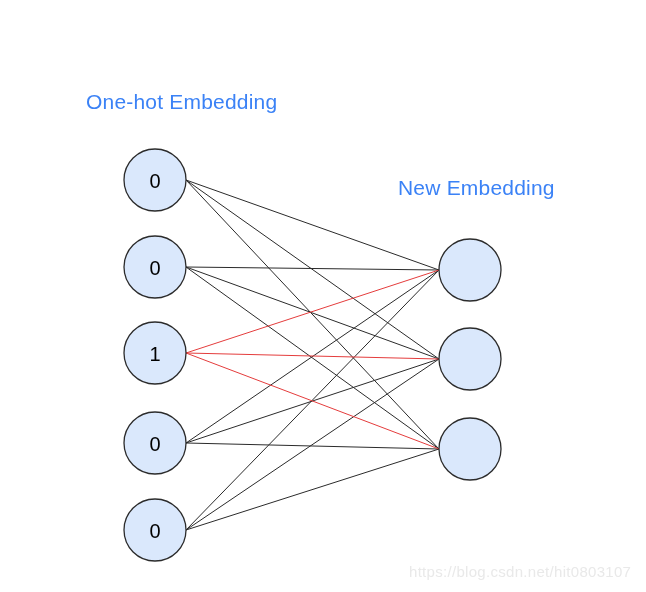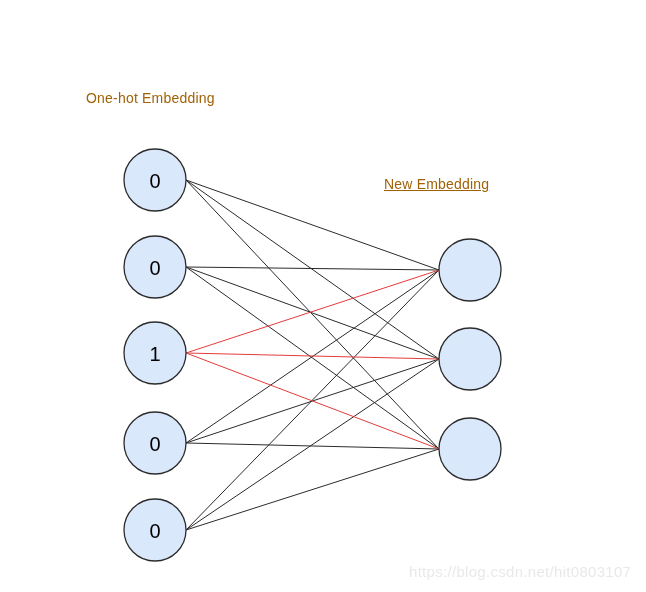--- a/index.html
+++ b/index.html
@@ -15,33 +15,32 @@
     background: #ffffff;
     overflow: hidden;
   }
   .diagram-svg {
     position: absolute;
     left: 0;
     top: 0;
   }
   .title {
     position: absolute;
-    font-size: 14px;
-    color: #a16207;
+    font-size: 21px;
+    color: #3b82f6;
     white-space: nowrap;
     letter-spacing: 0.2px;
   }
   .title-left {
     left: 86px;
     top: 90px;
   }
   .title-right {
-    left: 384px;
+    left: 398px;
     top: 176px;
-    text-decoration: underline;
   }
   .watermark {
     position: absolute;
     left: 409px;
     top: 563px;
     font-size: 15px;
     color: #e9e9e9;
     white-space: nowrap;
     letter-spacing: 0.3px;
   }

